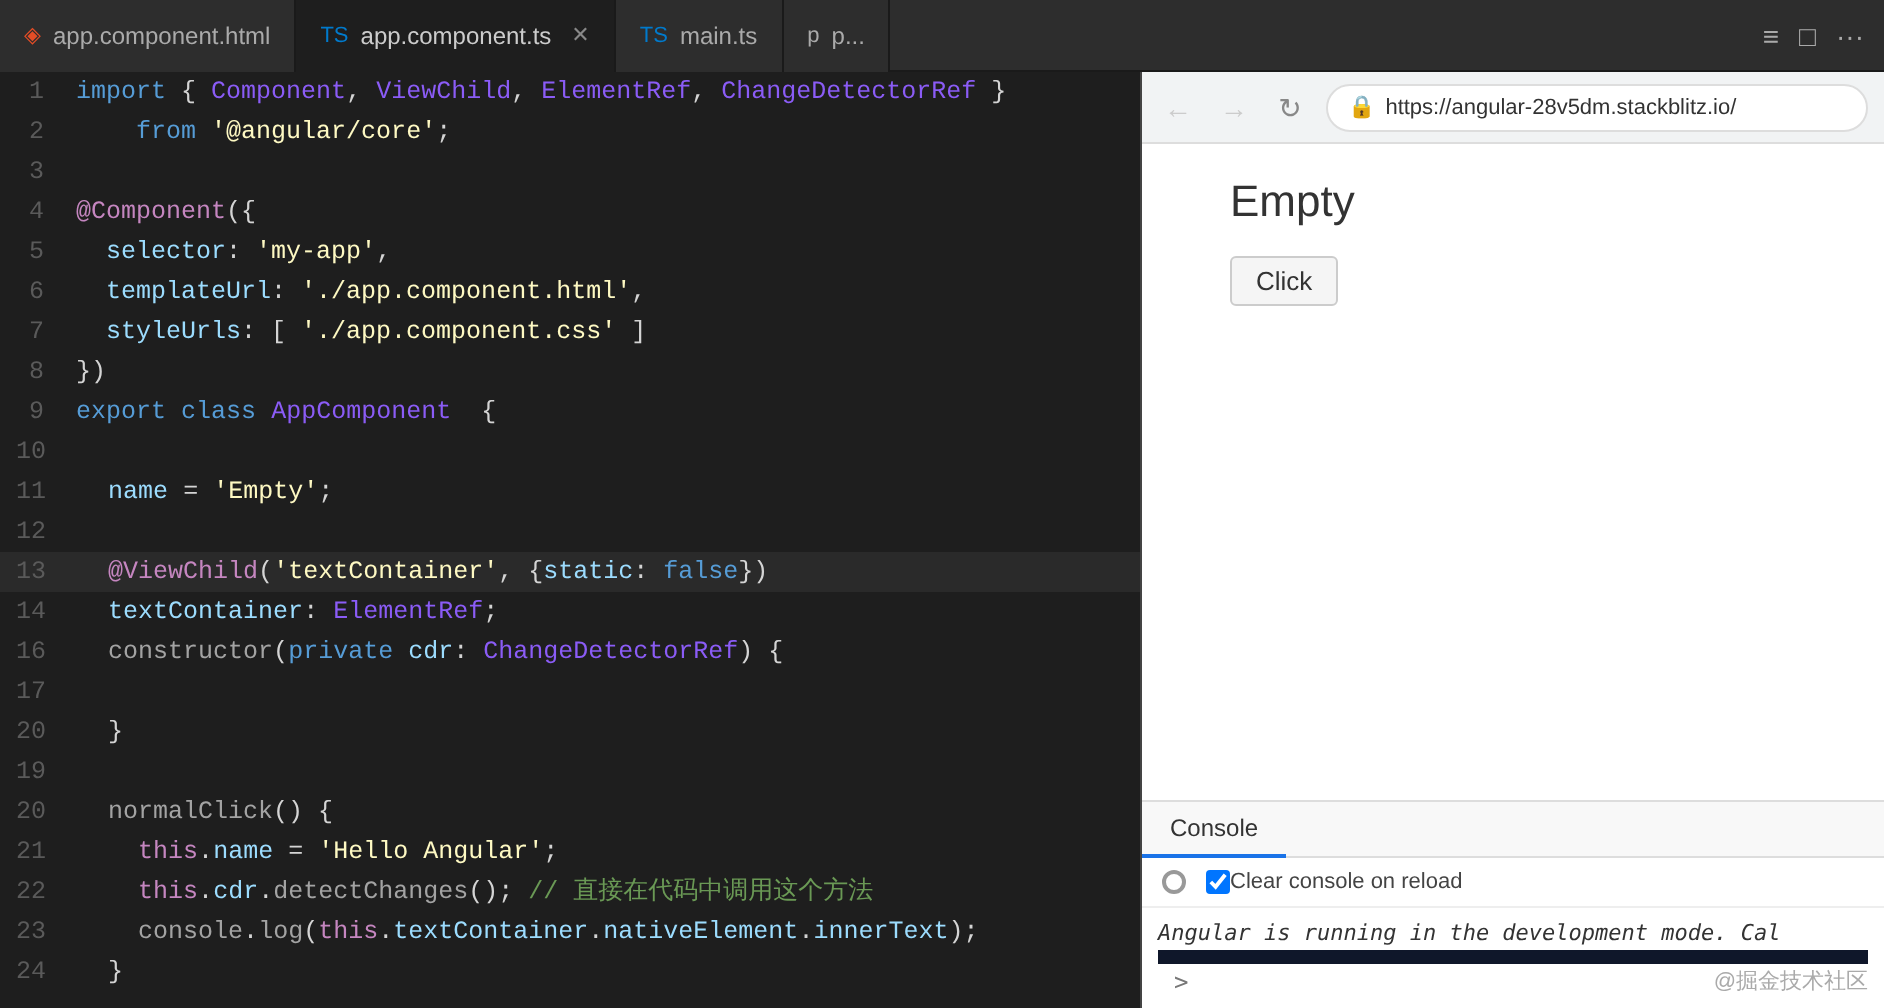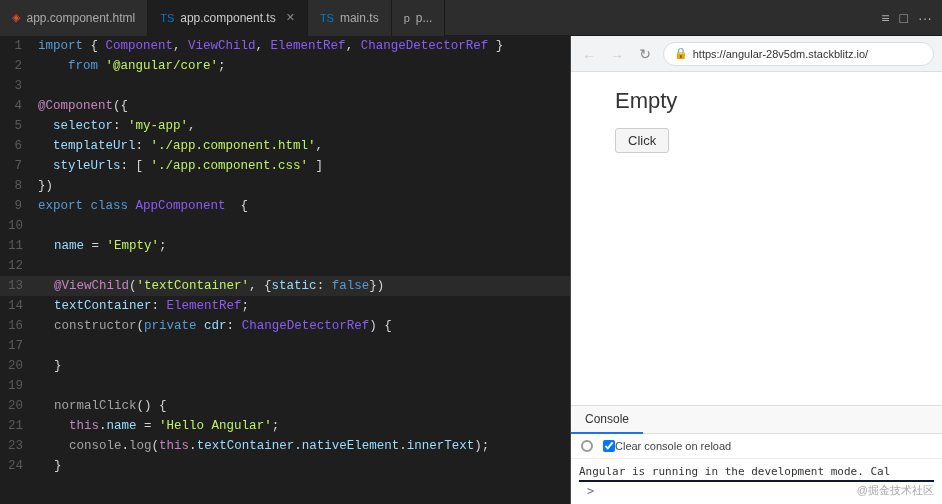--- a/index.html
+++ b/index.html
@@ -82,21 +82,21 @@
     }
     .line-content {
       flex: 1;
       white-space: pre;
     }
     .line-13 { background: #2a2a2a; }
 
     
     .kw { color: #569cd6; }
     .kw2 { color: #c586c0; }
-    .str { color: #bef264; }
+    .str { color: #fef9c3; }
     .fn { color: #a3a3a3; }
     .cls { color: #8b5cf6; }
     .param { color: #9cdcfe; }
     .comment { color: #6a9955; }
     .punc { color: #d4d4d4; }
     .prop { color: #9cdcfe; }
     .meta { color: #c586c0; }
 
     
     .preview-panel {
@@ -221,21 +221,22 @@
     }
     .console-checkbox input { width: 12px; height: 12px; }
     .console-log {
       padding: 4px 8px;
       font-family: 'Consolas', 'Monaco', monospace;
       font-size: 11px;
       color: #333;
     }
     .console-log-entry {
       padding: 2px 0;
-      border-bottom: 2px solid #0f172a;
+      border-bottom: 7px solid #0f172a;
+      font-style: italic;
     }
     .console-prompt {
       color: #777;
       font-size: 12px;
       padding: 2px 8px;
     }
 
     
     .watermark {
       position: absolute;
@@ -371,20 +372,24 @@
     <div class="code-line">
       <span class="line-num">20</span>
       <span class="line-content">  <span class="fn">normalClick</span><span class="punc">() {</span></span>
     </div>
 
     <div class="code-line">
       <span class="line-num">21</span>
       <span class="line-content">    <span class="kw2">this</span><span class="punc">.</span><span class="prop">name</span> <span class="punc">= </span><span class="str">'Hello Angular'</span><span class="punc">;</span></span>
     </div>
 
+    <div class="code-line">
+      <span class="line-num">22</span>
+      <span class="line-content">    <span class="kw2">this</span><span class="punc">.</span><span class="prop">cdr</span><span class="punc">.</span><span class="fn">detectChanges</span><span class="punc">(); </span><span class="comment">// 直接在代码中调用这个方法</span></span>
+    </div>
 
     <div class="code-line">
       <span class="line-num">23</span>
       <span class="line-content">    <span class="fn">console</span><span class="punc">.</span><span class="fn">log</span><span class="punc">(</span><span class="kw2">this</span><span class="punc">.</span><span class="prop">textContainer</span><span class="punc">.</span><span class="prop">nativeElement</span><span class="punc">.</span><span class="prop">innerText</span><span class="punc">);</span></span>
     </div>
 
     <div class="code-line">
       <span class="line-num">24</span>
       <span class="line-content">  <span class="punc">}</span></span>
     </div>

